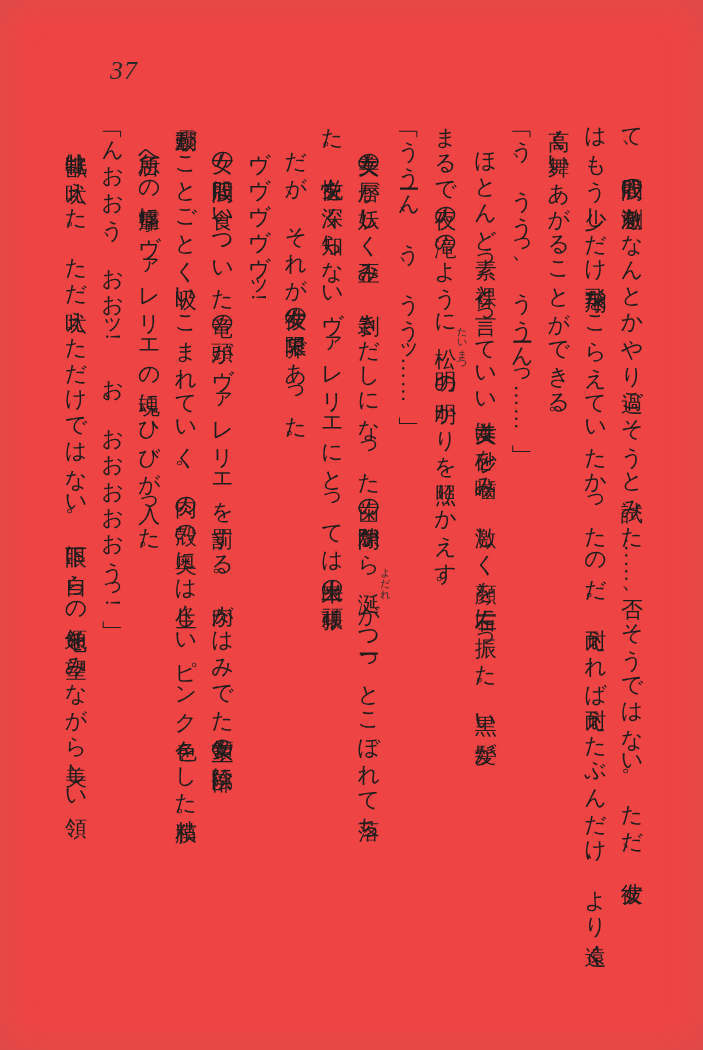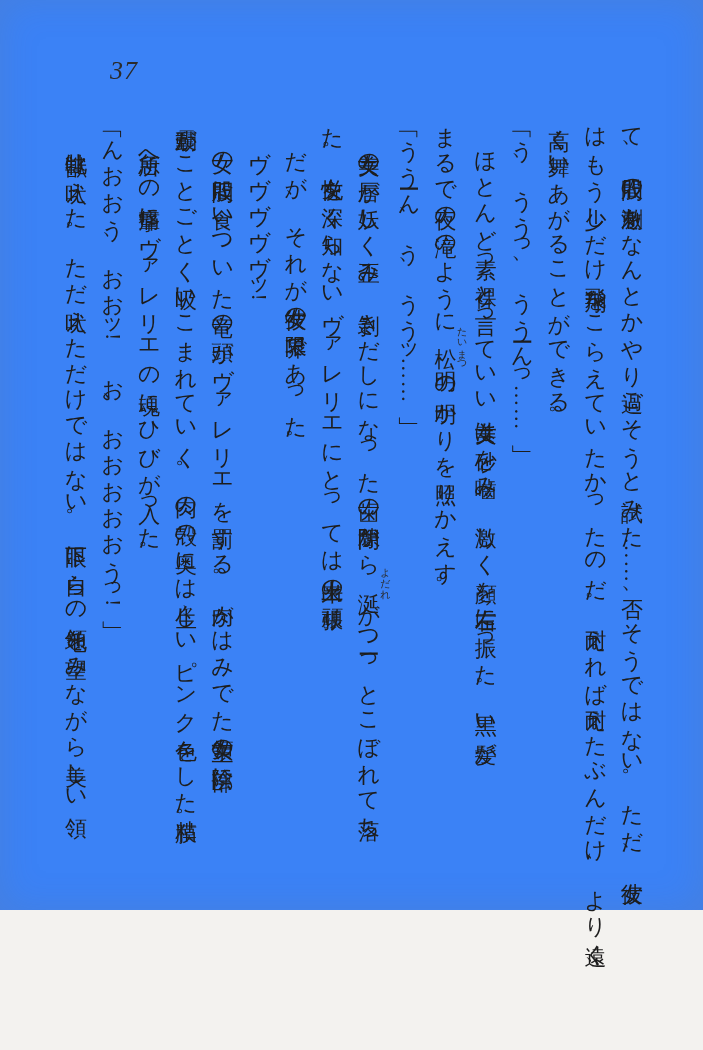--- a/index.html
+++ b/index.html
@@ -9,22 +9,22 @@
     height: 1050px;
     overflow: hidden;
   }
   body {
     background: #f3f2ef;
     font-family: "Liberation Serif", "DejaVu Serif", serif;
   }
   .page {
     position: relative;
     width: 703px;
-    height: 910px;
-    background: #3b82f6;
+    height: 1050px;
+    background: #ef4444;
     box-shadow: inset 0 0 38px rgba(120,118,110,0.18);
   }
   .page-number {
     position: absolute;
     left: 110px;
     top: 56px;
     font-size: 26px;
     font-style: italic;
     color: #2b2b2b;
     letter-spacing: 1px;

